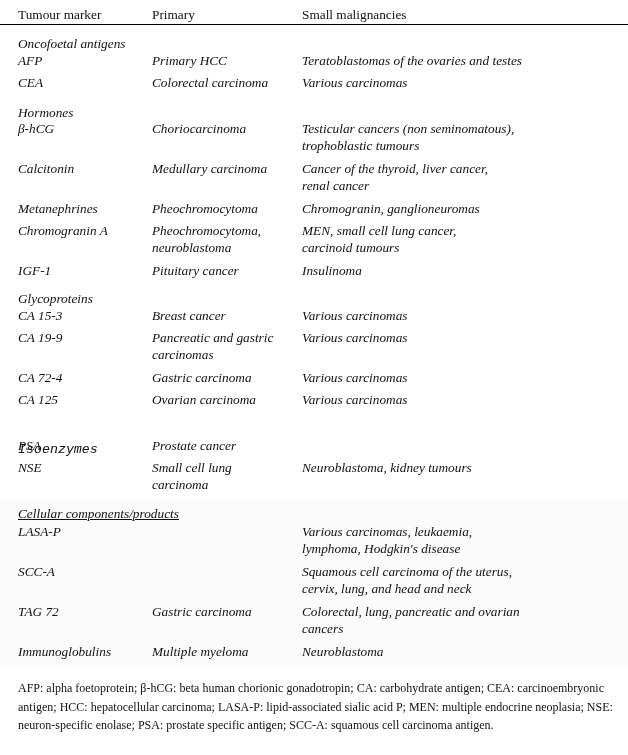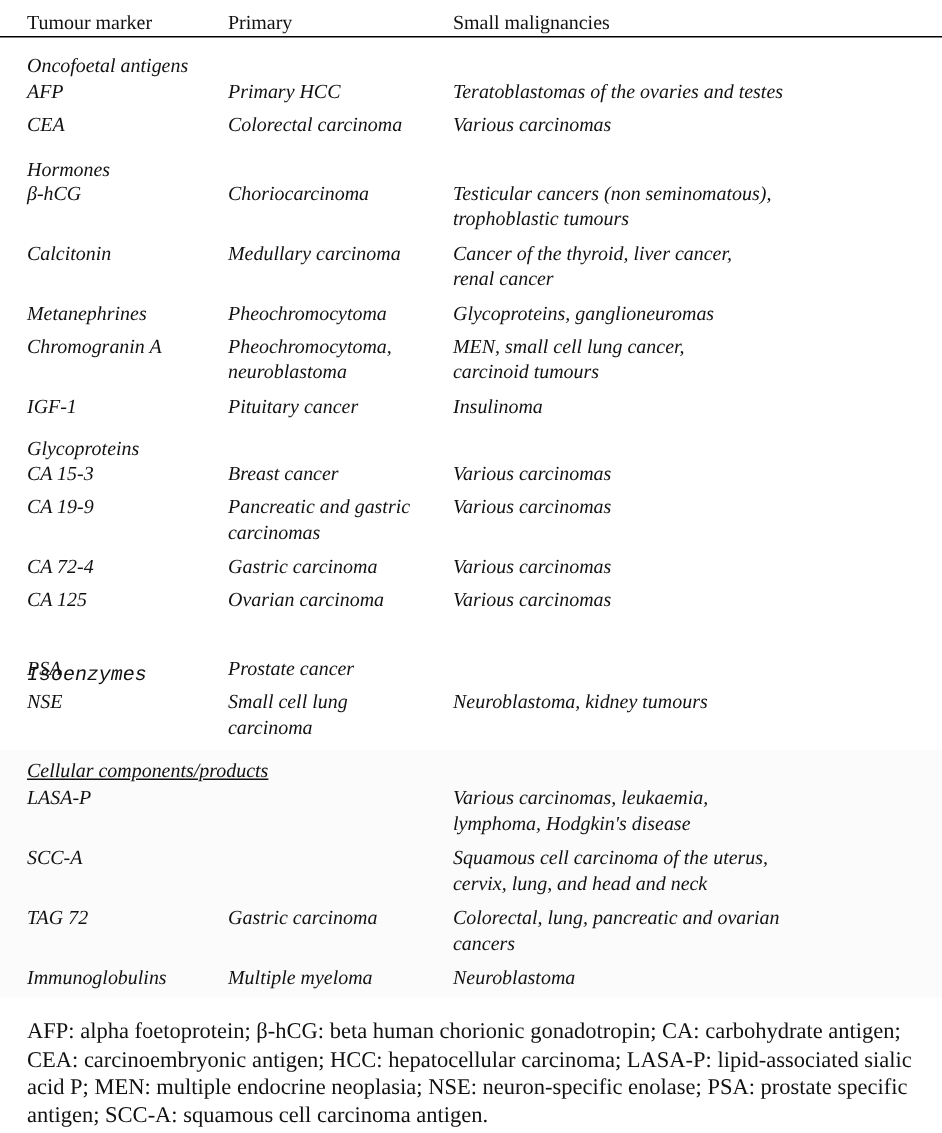--- a/index.html
+++ b/index.html
@@ -18,21 +18,21 @@
   .c2 { left: 152px; }
   .c3 { left: 302px; }
   .row { position: absolute; left: 0; width: 628px; }
   .row span { position: absolute; top: 0; font-style: italic; }
   .row .c3, .row .c2 { white-space: pre-line; }
   .section {
     position: absolute; left: 18px; font-style: italic;
   }
   .footnote {
     position: absolute; left: 18px; top: 679px; width: 600px;
-    font-size: 15px; line-height: 18.5px;
+    font-size: 12px; line-height: 18.5px;
   }
   .tinted { position: absolute; left: 0; top: 500px; width: 628px; height: 165px; background: #fbfbfb; }
 </style>
 </head>
 <body>
 
 <div class="tinted"></div>
 
 <div class="header">
   <span class="c1">Tumour marker</span>
@@ -61,21 +61,21 @@
     </div>
     <div class="row" style="top: 160px;">
       <span class="c1">Calcitonin</span>
       <span class="c2">Medullary carcinoma</span>
       <span class="c3">Cancer of the thyroid, liver cancer,
 renal cancer</span>
     </div>
     <div class="row" style="top: 200px;">
       <span class="c1">Metanephrines</span>
       <span class="c2">Pheochromocytoma</span>
-      <span class="c3">Glycoproteins, ganglioneuromas</span>
+      <span class="c3">Chromogranin, ganglioneuromas</span>
     </div>
     <div class="row" style="top: 222px;">
       <span class="c1">Chromogranin A</span>
       <span class="c2">Pheochromocytoma,
 neuroblastoma</span>
       <span class="c3">MEN, small cell lung cancer,
 carcinoid tumours</span>
     </div>
     <div class="row" style="top: 262px;">
       <span class="c1">IGF-1</span>

